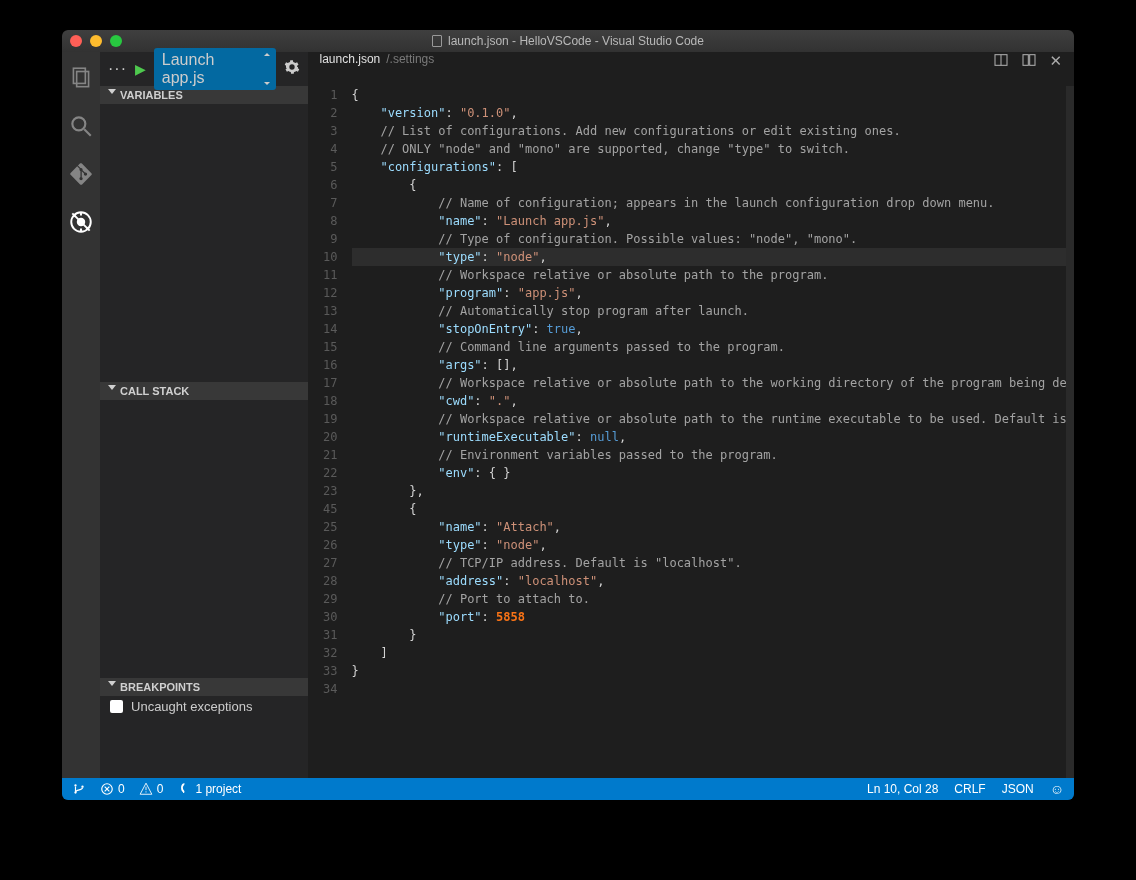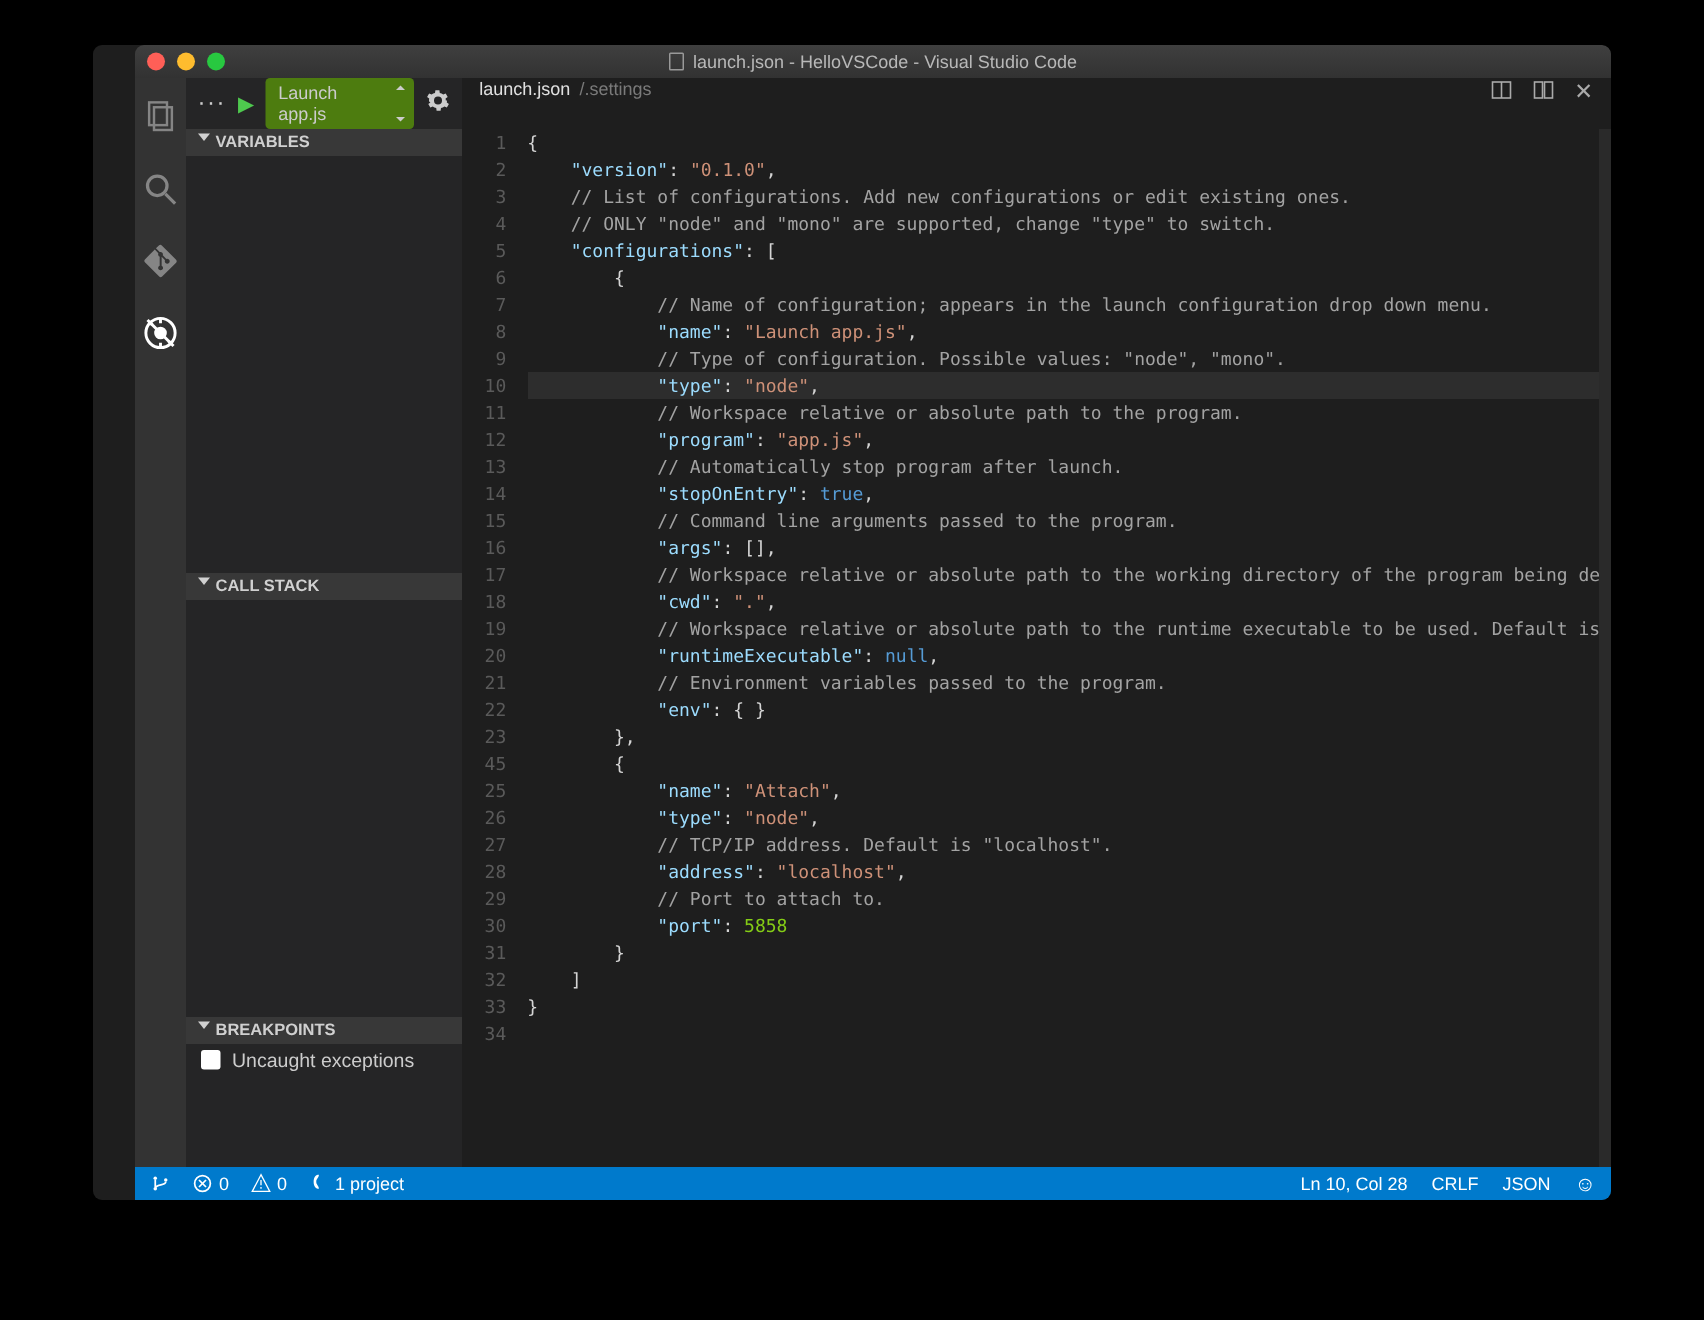--- a/index.html
+++ b/index.html
@@ -1,33 +1,33 @@
 <!DOCTYPE html>
 <html><head>
 <meta charset="utf-8">
 <style>
 * { margin:0; padding:0; box-sizing:border-box; }
 body { background:#000; font-family:"Helvetica Neue",Arial,sans-serif; width:1136px; height:880px; position:relative; }
-.window { position:absolute; left:62px; top:30px; width:1012px; height:770px; background:#1e1e1e; border-radius:6px; overflow:hidden; box-shadow:0 10px 50px rgba(0,0,0,0.5);padding-left:28px; }
+.window { position:absolute; left:62px; top:30px; width:1012px; height:770px; background:#1e1e1e; border-radius:6px; overflow:hidden; box-shadow:0 10px 50px rgba(0,0,0,0.5); }
 .titlebar { height:22px; background:linear-gradient(#3f3f3f,#323232); display:flex; align-items:center; position:relative; border-top-left-radius:6px; border-top-right-radius:6px; }
 .traffic { display:flex; gap:8px; margin-left:8px; }
 .dot { width:12px; height:12px; border-radius:50%; }
 .dot.red{background:#ff5f57;} .dot.yellow{background:#febc2e;} .dot.green{background:#28c840;}
 .title-center { position:absolute; left:0; right:0; text-align:center; color:#b8b8b8; font-size:12px; display:flex; justify-content:center; align-items:center; gap:6px; }
 .file-icon { display:inline-block; width:10px; height:12px; border:1px solid #999; border-radius:1px; position:relative; }
 .content-area { display:flex; height:726px; }
 .activity-bar { width:48px; background:#333333; display:flex; flex-direction:column; align-items:center; padding-top:12px; gap:20px; }
 .activity-icon { width:28px; height:28px; color:#858585; cursor:pointer; display:flex; align-items:center; justify-content:center; }
 .activity-icon.active { color:#fff; }
 .activity-icon svg { width:26px; height:26px; }
 .side-panel { width:262px; background:#252526; display:flex; flex-direction:column; }
 .debug-toolbar { height:34px; display:flex; align-items:center; padding:0 8px; gap:8px; }
 .more-btn { color:#ccc; font-size:16px; letter-spacing:1px; cursor:pointer; }
 .play-btn { color:#4ec94e; font-size:14px; }
-.config-dropdown { background:#4d7c0f; color:#ccc; font-size:12px; padding:3px 18px 3px 8px; border-radius:3px; position:relative; cursor:pointer; }
+.config-dropdown { background:#0369a1; color:#ccc; font-size:16px; padding:3px 18px 3px 8px; border-radius:3px; position:relative; cursor:pointer; }
 .config-dropdown::after { content:""; position:absolute; right:6px; top:5px; width:0; height:0; border-left:3px solid transparent; border-right:3px solid transparent; border-bottom:3px solid #ccc; }
 .config-dropdown::before { content:""; position:absolute; right:6px; bottom:5px; width:0; height:0; border-left:3px solid transparent; border-right:3px solid transparent; border-top:3px solid #ccc; }
 .gear-btn { color:#ccc; cursor:pointer; margin-left:auto; }
 .gear-btn svg{width:16px;height:16px;}
 .section-header { background:#383838; color:#d0d0d0; font-size:11px; font-weight:bold; padding:3px 8px; display:flex; gap:4px; cursor:pointer; }
 .section-header .caret { width:0; height:0; border-left:4px solid transparent; border-right:4px solid transparent; border-top:5px solid #d0d0d0; }
 .section-body { flex:0 0 auto; }
 #variables-body{height:278px;}
 #callstack-body{height:278px;}
 .breakpoint-item { display:flex; align-items:center; gap:8px; padding:3px 10px; color:#ccc; font-size:13px; }
@@ -39,21 +39,21 @@
 .tab-actions { margin-left:auto; display:flex; gap:12px; color:#aaa; }
 .tab-actions span{cursor:pointer;}
 .tab-actions svg{width:16px;height:16px;}
 .editor-body { flex:1; display:flex; font-family:Menlo,Consolas,monospace; font-size:12px; line-height:18px; overflow:hidden; position:relative; }
 .gutter { width:44px; text-align:right; padding-right:14px; color:#5a5a5a; user-select:none; }
 .gutter div{height:18px;}
 .code { flex:1; white-space:pre; color:#d4d4d4; position:relative; }
 .code-line{height:18px;}
 .code-line.hl{background:rgba(90,90,90,0.25);}
 .minimap { position:absolute; right:0; top:0; width:8px; height:100%; background:#2a2a2a; }
-.k{color:#9cdcfe;} .s{color:#ce9178;} .c{color:#a3a3a3;} .n{color:#84cc16;} .b{color:#569cd6;text-align:center;} .p{color:#d4d4d4;}
+.k{color:#9cdcfe;} .s{color:#ce9178;} .c{color:#a3a3a3;} .n{color:#f97316;font-weight:bold;} .b{color:#569cd6;text-align:center;} .p{color:#d4d4d4;}
 .status-bar { height:22px; background:#007acc; color:#fff; display:flex; align-items:center; font-size:12px; padding:0 10px; gap:14px; }
 .status-bar .left{display:flex;align-items:center;gap:14px;}
 .status-bar .right{margin-left:auto;display:flex;align-items:center;gap:16px;}
 .status-item{display:flex;align-items:center;gap:4px;cursor:pointer;}
 .status-item svg{width:14px;height:14px;}
 </style>
 </head>
 <body>
 
 <div class="window">

